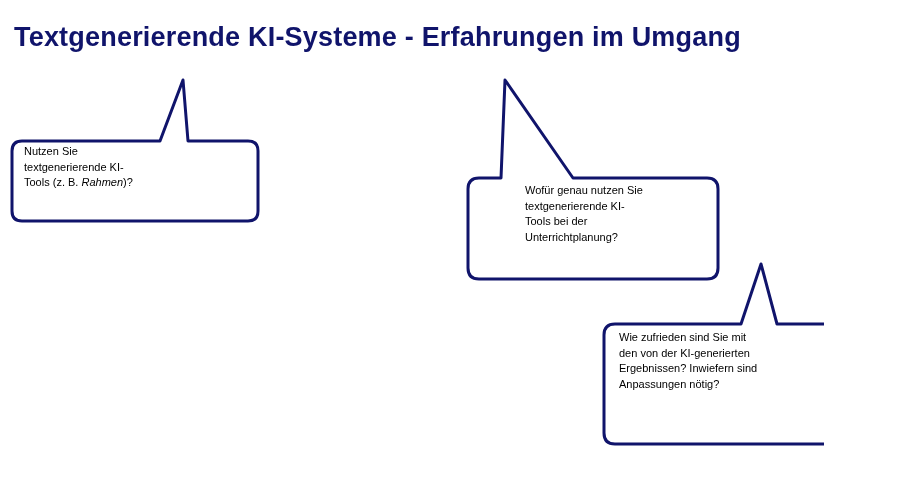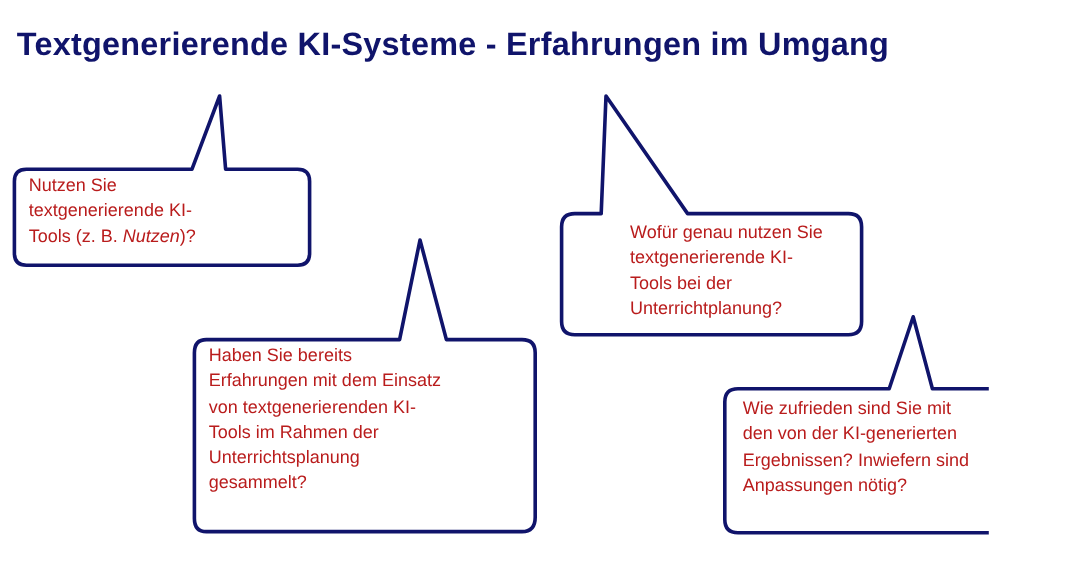--- a/index.html
+++ b/index.html
@@ -29,22 +29,22 @@
     position: absolute;
   }
   .bubble svg {
     position: absolute;
     left: 0;
     top: 0;
     overflow: visible;
   }
   .bubble-text {
     position: absolute;
-    color: #b91c1c;
-    font-size: 15px;
+    color: #000000;
+    font-size: 11px;
     line-height: 1.42;
     white-space: pre-line;
   }
   .bubble-text em {
     font-style: italic;
   }
   
   #bubble-1 { left: 10px;  top: 78px;  width: 250px; height: 145px; }
   #bubble-2 { left: 160px; top: 198px; width: 290px; height: 255px; }
   #bubble-3 { left: 465px; top: 78px;  width: 265px; height: 215px; }
@@ -63,36 +63,23 @@
   <div id="title">Textgenerierende KI-Systeme - Erfahrungen im Umgang</div>
 
   <div class="bubble" id="bubble-1">
     <svg width="250" height="145" viewBox="0 0 250 145">
       <path d="M 12 63 L 150 63 L 173 2 L 178 63 L 238 63
                Q 248 63 248 73 L 248 133 Q 248 143 238 143
                L 12 143 Q 2 143 2 133 L 2 73 Q 2 63 12 63 Z" fill="none" stroke="#10146b" stroke-width="3" stroke-linejoin="round"></path>
     </svg>
     <div class="bubble-text"><span>Nutzen Sie
 textgenerierende KI-
-Tools (z. B. </span><em>Nutzen</em><span>)?</span></div>
+Tools (z. B. </span><em>Rahmen</em><span>)?</span></div>
   </div>
 
-  <div class="bubble" id="bubble-2">
-    <svg width="290" height="255" viewBox="0 0 290 255">
-      <path d="M 12 85 L 173 85 L 190 2 L 212 85 L 275 85
-               Q 286 85 286 96 L 286 233 Q 286 245 275 245
-               L 12 245 Q 2 245 2 234 L 2 96 Q 2 85 12 85 Z" fill="none" stroke="#10146b" stroke-width="3" stroke-linejoin="round"></path>
-    </svg>
-    <div class="bubble-text">Haben Sie bereits
-Erfahrungen mit dem Einsatz
-von textgenerierenden KI-
-Tools im Rahmen der
-Unterrichtsplanung
-gesammelt?</div>
-  </div>
 
   <div class="bubble" id="bubble-3">
     <svg width="265" height="215" viewBox="0 0 265 215">
       <path d="M 14 100 L 36 100 L 40 2 L 108 100 L 242 100
                Q 253 100 253 111 L 253 190 Q 253 201 242 201
                L 14 201 Q 3 201 3 190 L 3 111 Q 3 100 14 100 Z" fill="none" stroke="#10146b" stroke-width="3" stroke-linejoin="round"></path>
     </svg>
     <div class="bubble-text">Wofür genau nutzen Sie
 textgenerierende KI-
 Tools bei der

